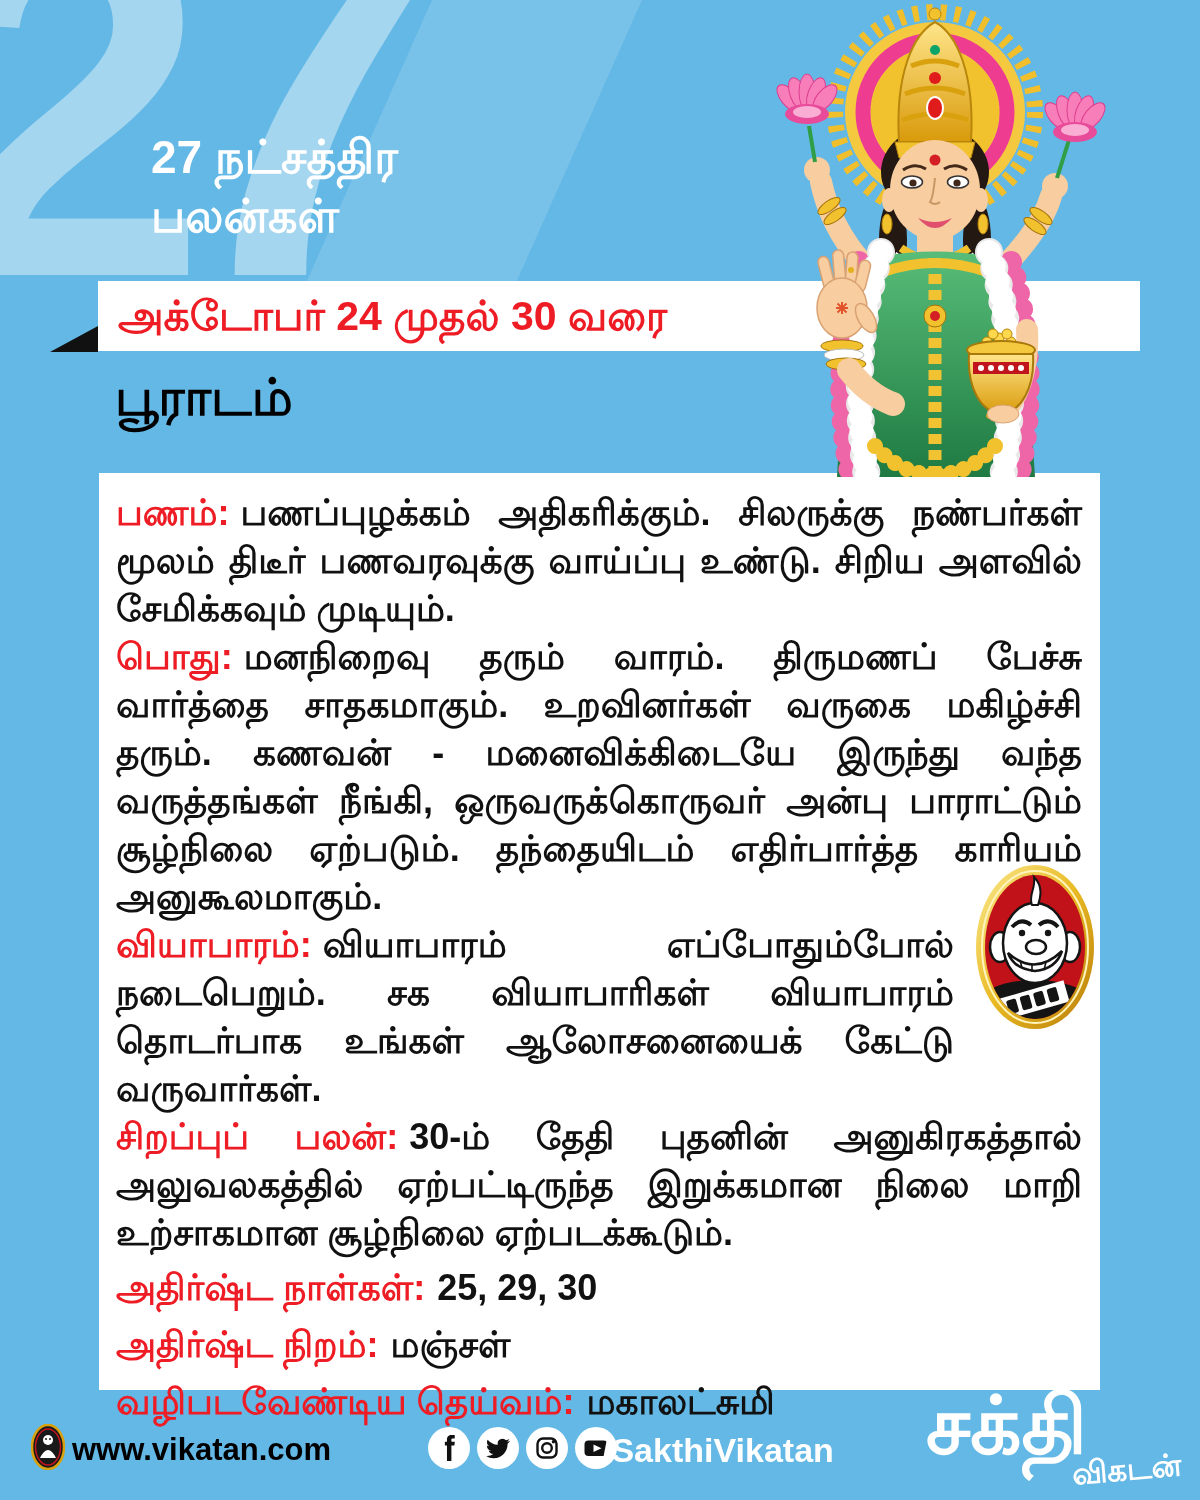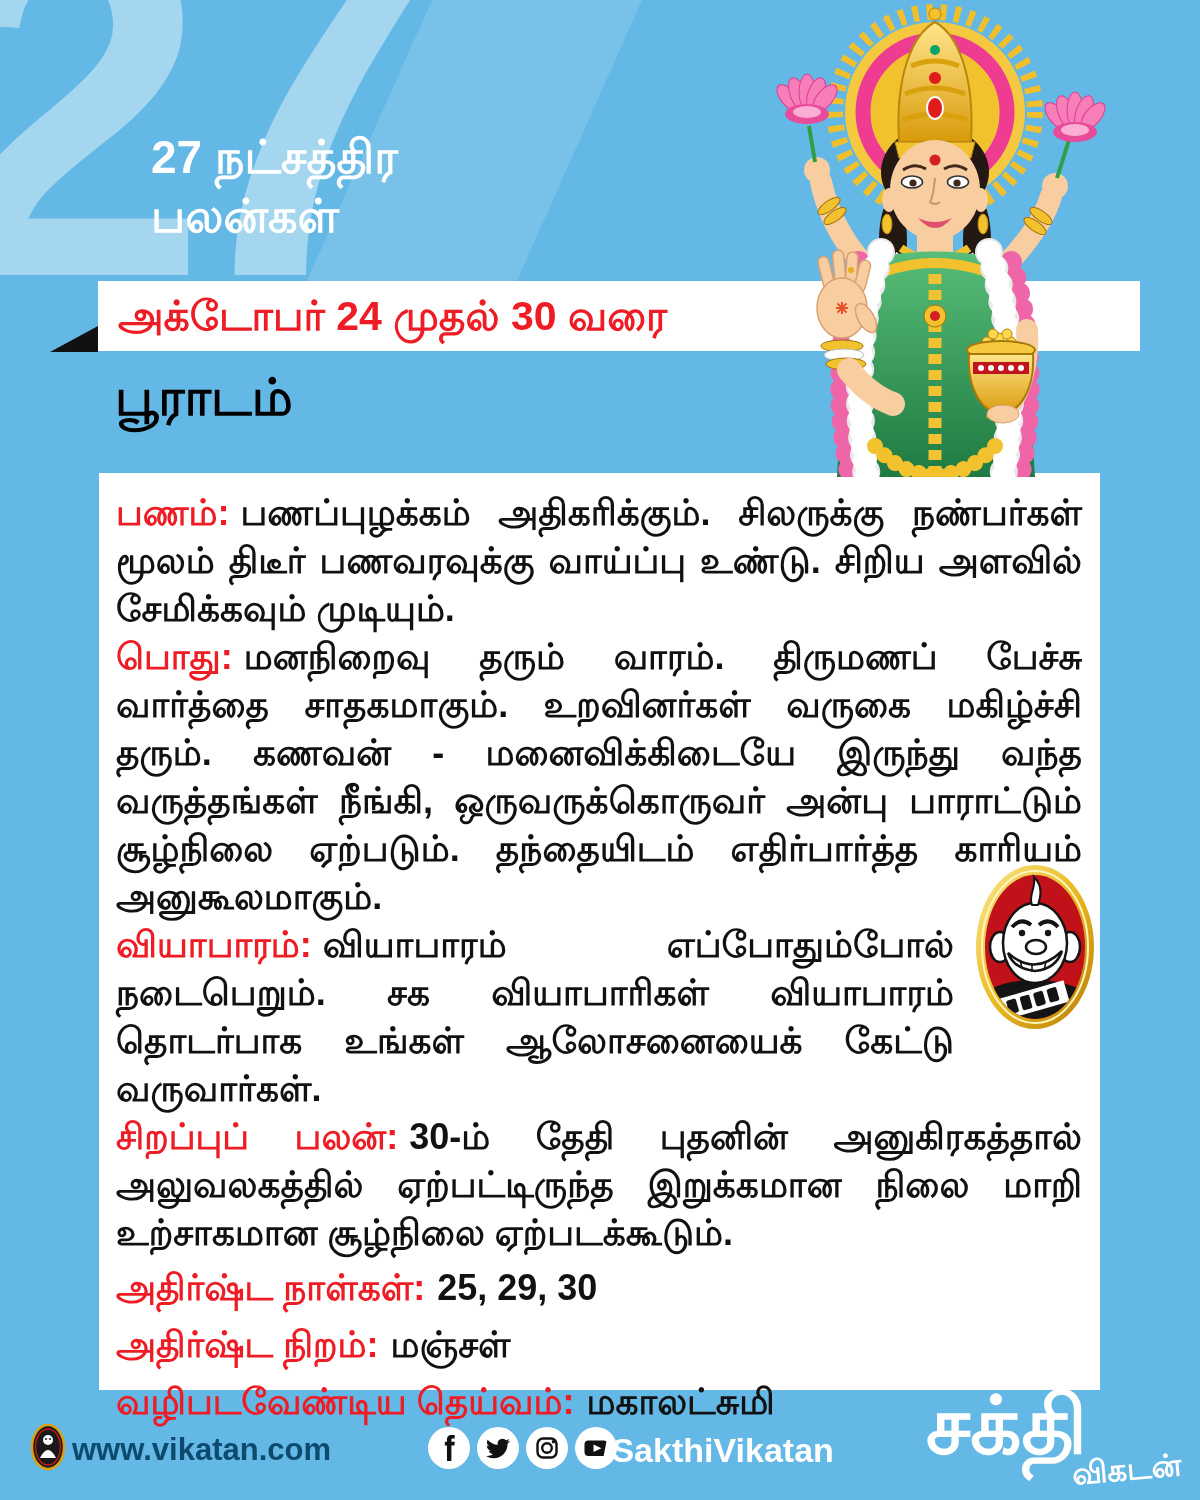--- a/index.html
+++ b/index.html
@@ -30,21 +30,21 @@
         z-index:3;box-sizing:border-box;padding:16px 18px 0 17px;}
   .card p{font-size:36px;line-height:48px;margin:0;text-align:justify;color:#111;
           font-weight:bold;}
   .card p.wrap-logo{padding-right:128px;}
   .plabel{color:#ee1c24;margin-right:11px;}
   .lucky-row{font-size:36px;line-height:52px;margin-top:5px;font-weight:bold;color:#111;}
   .llabel{color:#ee1c24;margin-right:12px;}
   .mascot{position:absolute;left:974px;top:863px;z-index:5;}
   
   .crest{position:absolute;left:31px;top:1424px;z-index:3;}
-  .website{position:absolute;left:72px;top:1430px;color:#0c4a6e;font-weight:bold;
+  .website{position:absolute;left:72px;top:1430px;color:#000000;font-weight:bold;
            font-size:31px;line-height:40px;z-index:3;text-align:center;}
   .socials{position:absolute;left:428px;top:1427px;display:flex;gap:7px;z-index:3;}
   .handle{position:absolute;left:602px;top:1428px;color:#fff;font-weight:bold;
           font-size:34px;line-height:44px;z-index:3;}
   .brand-main{position:absolute;left:926px;top:1384px;color:#fff;font-weight:bold;
               font-size:80px;line-height:84px;z-index:3;}
   .brand-sub{position:absolute;left:1072px;top:1452px;color:#fff;font-weight:bold;
              font-size:31px;transform:rotate(-5deg);z-index:3;}
 </style>
 </head>

